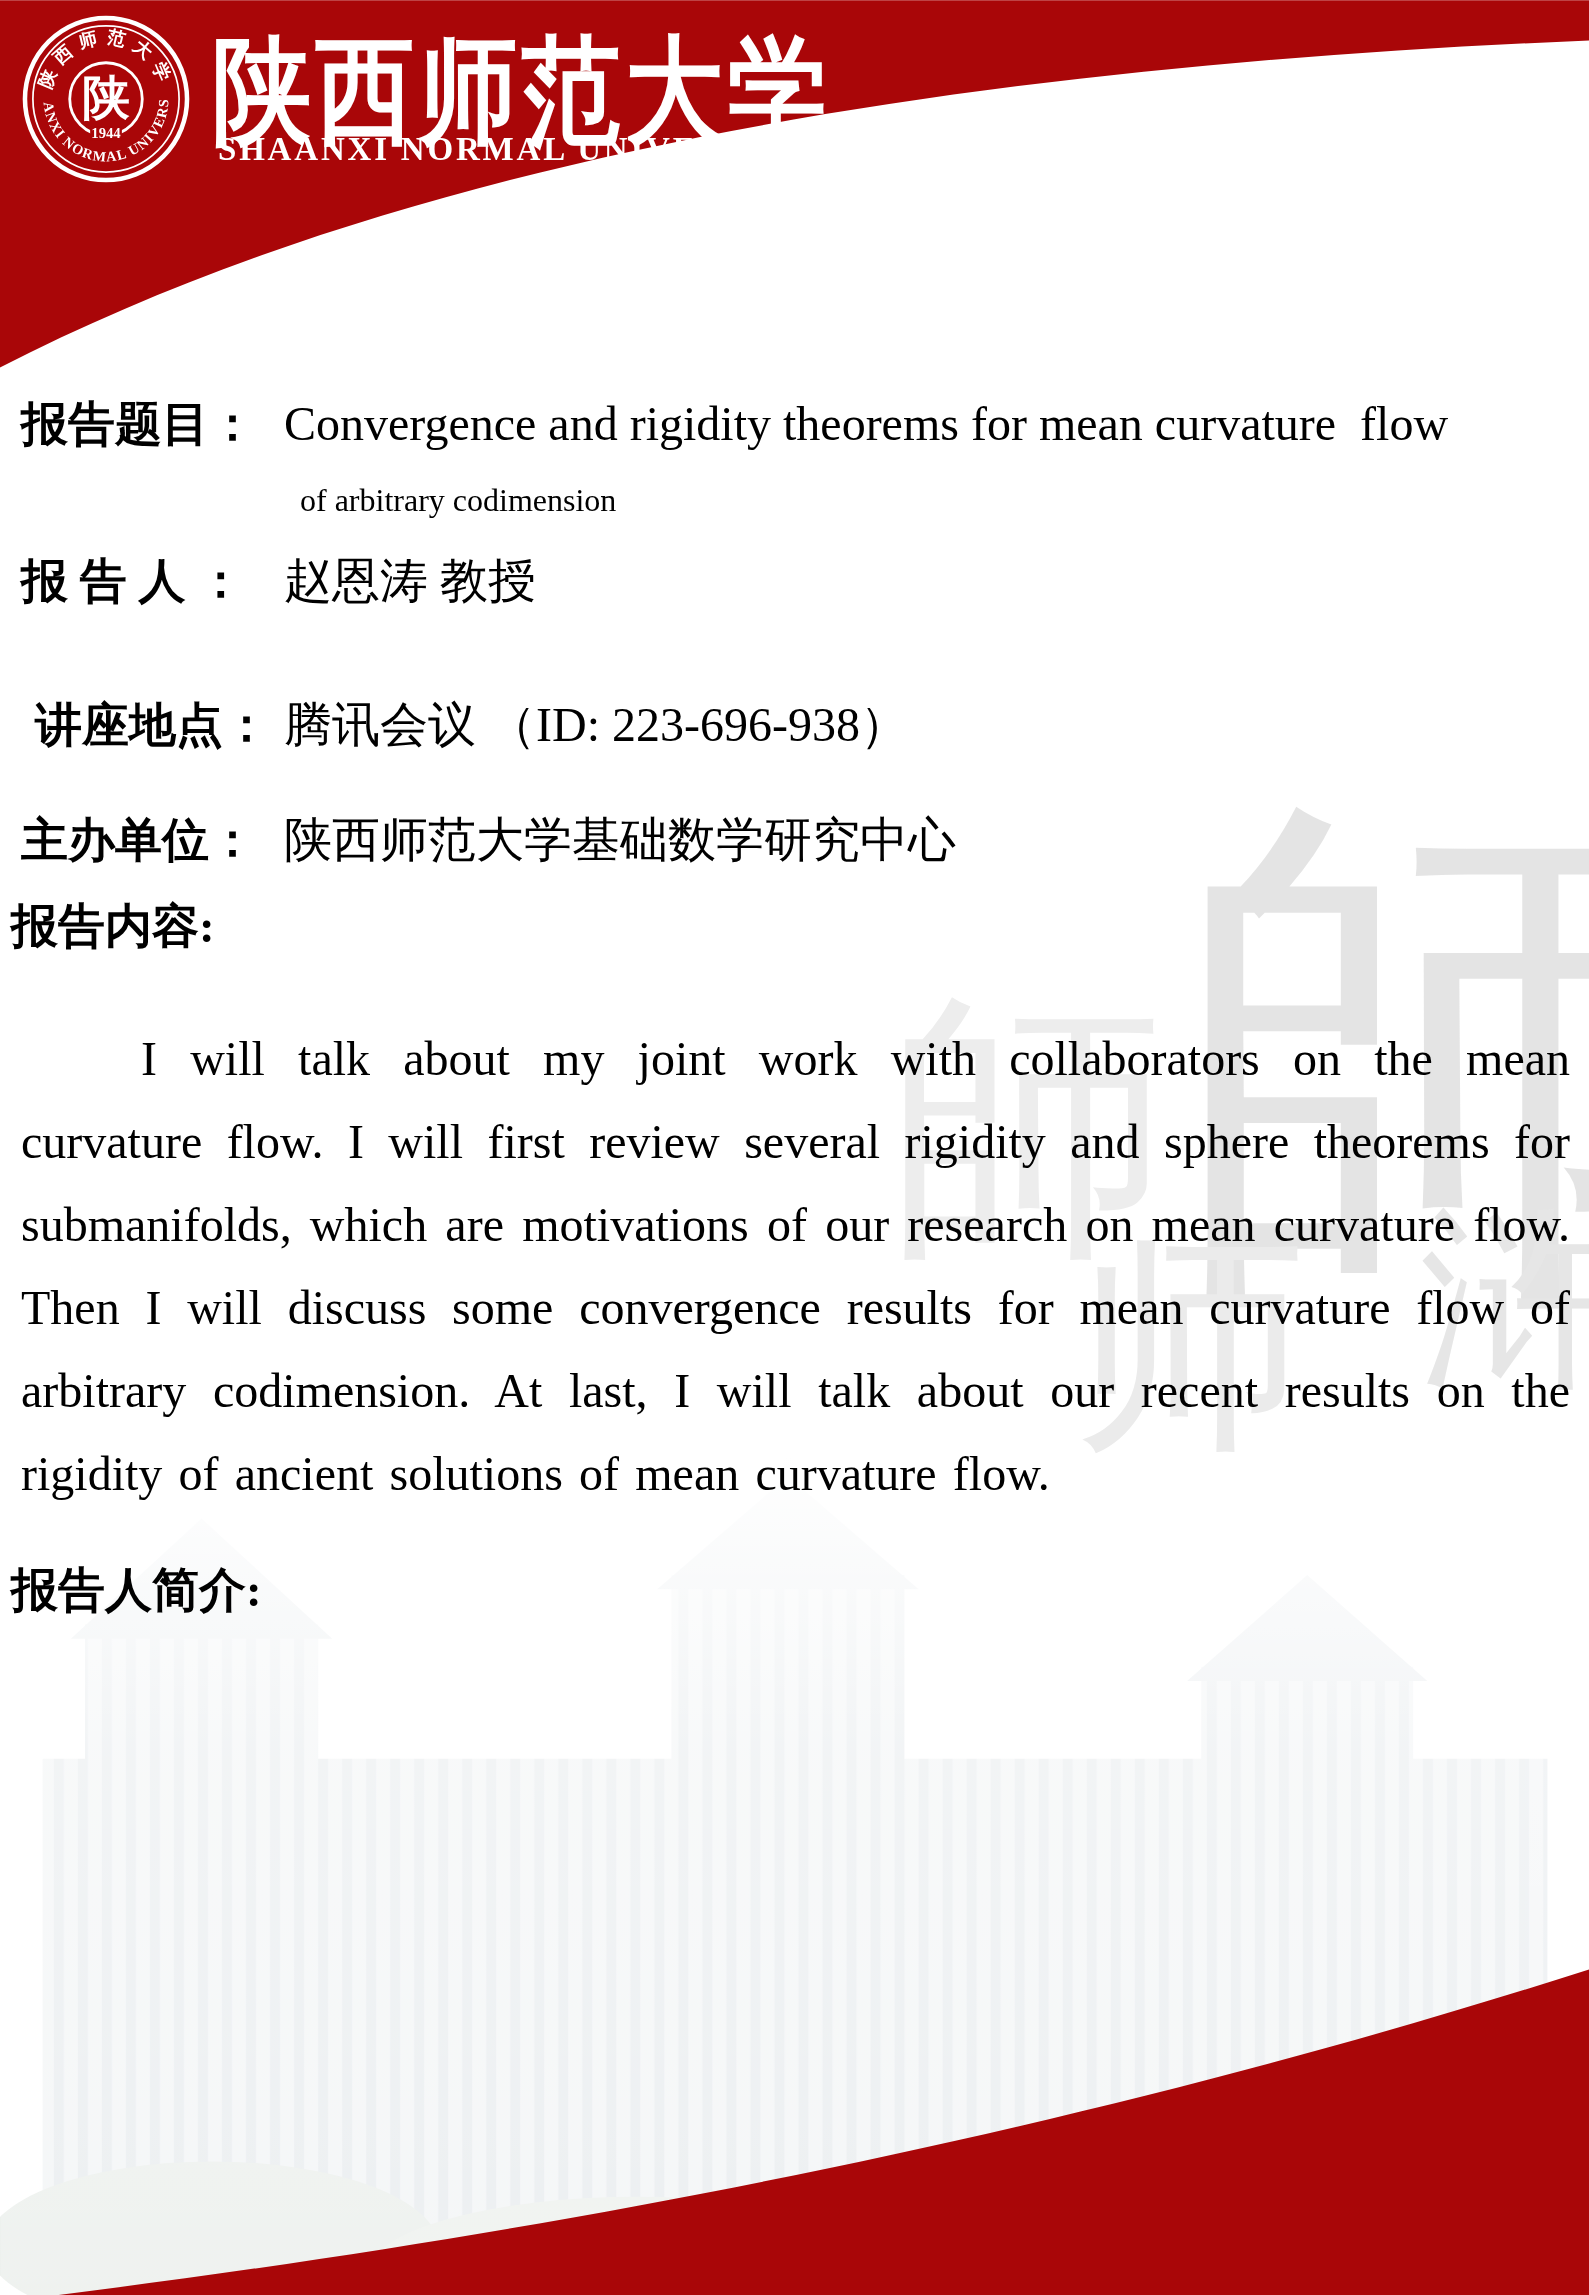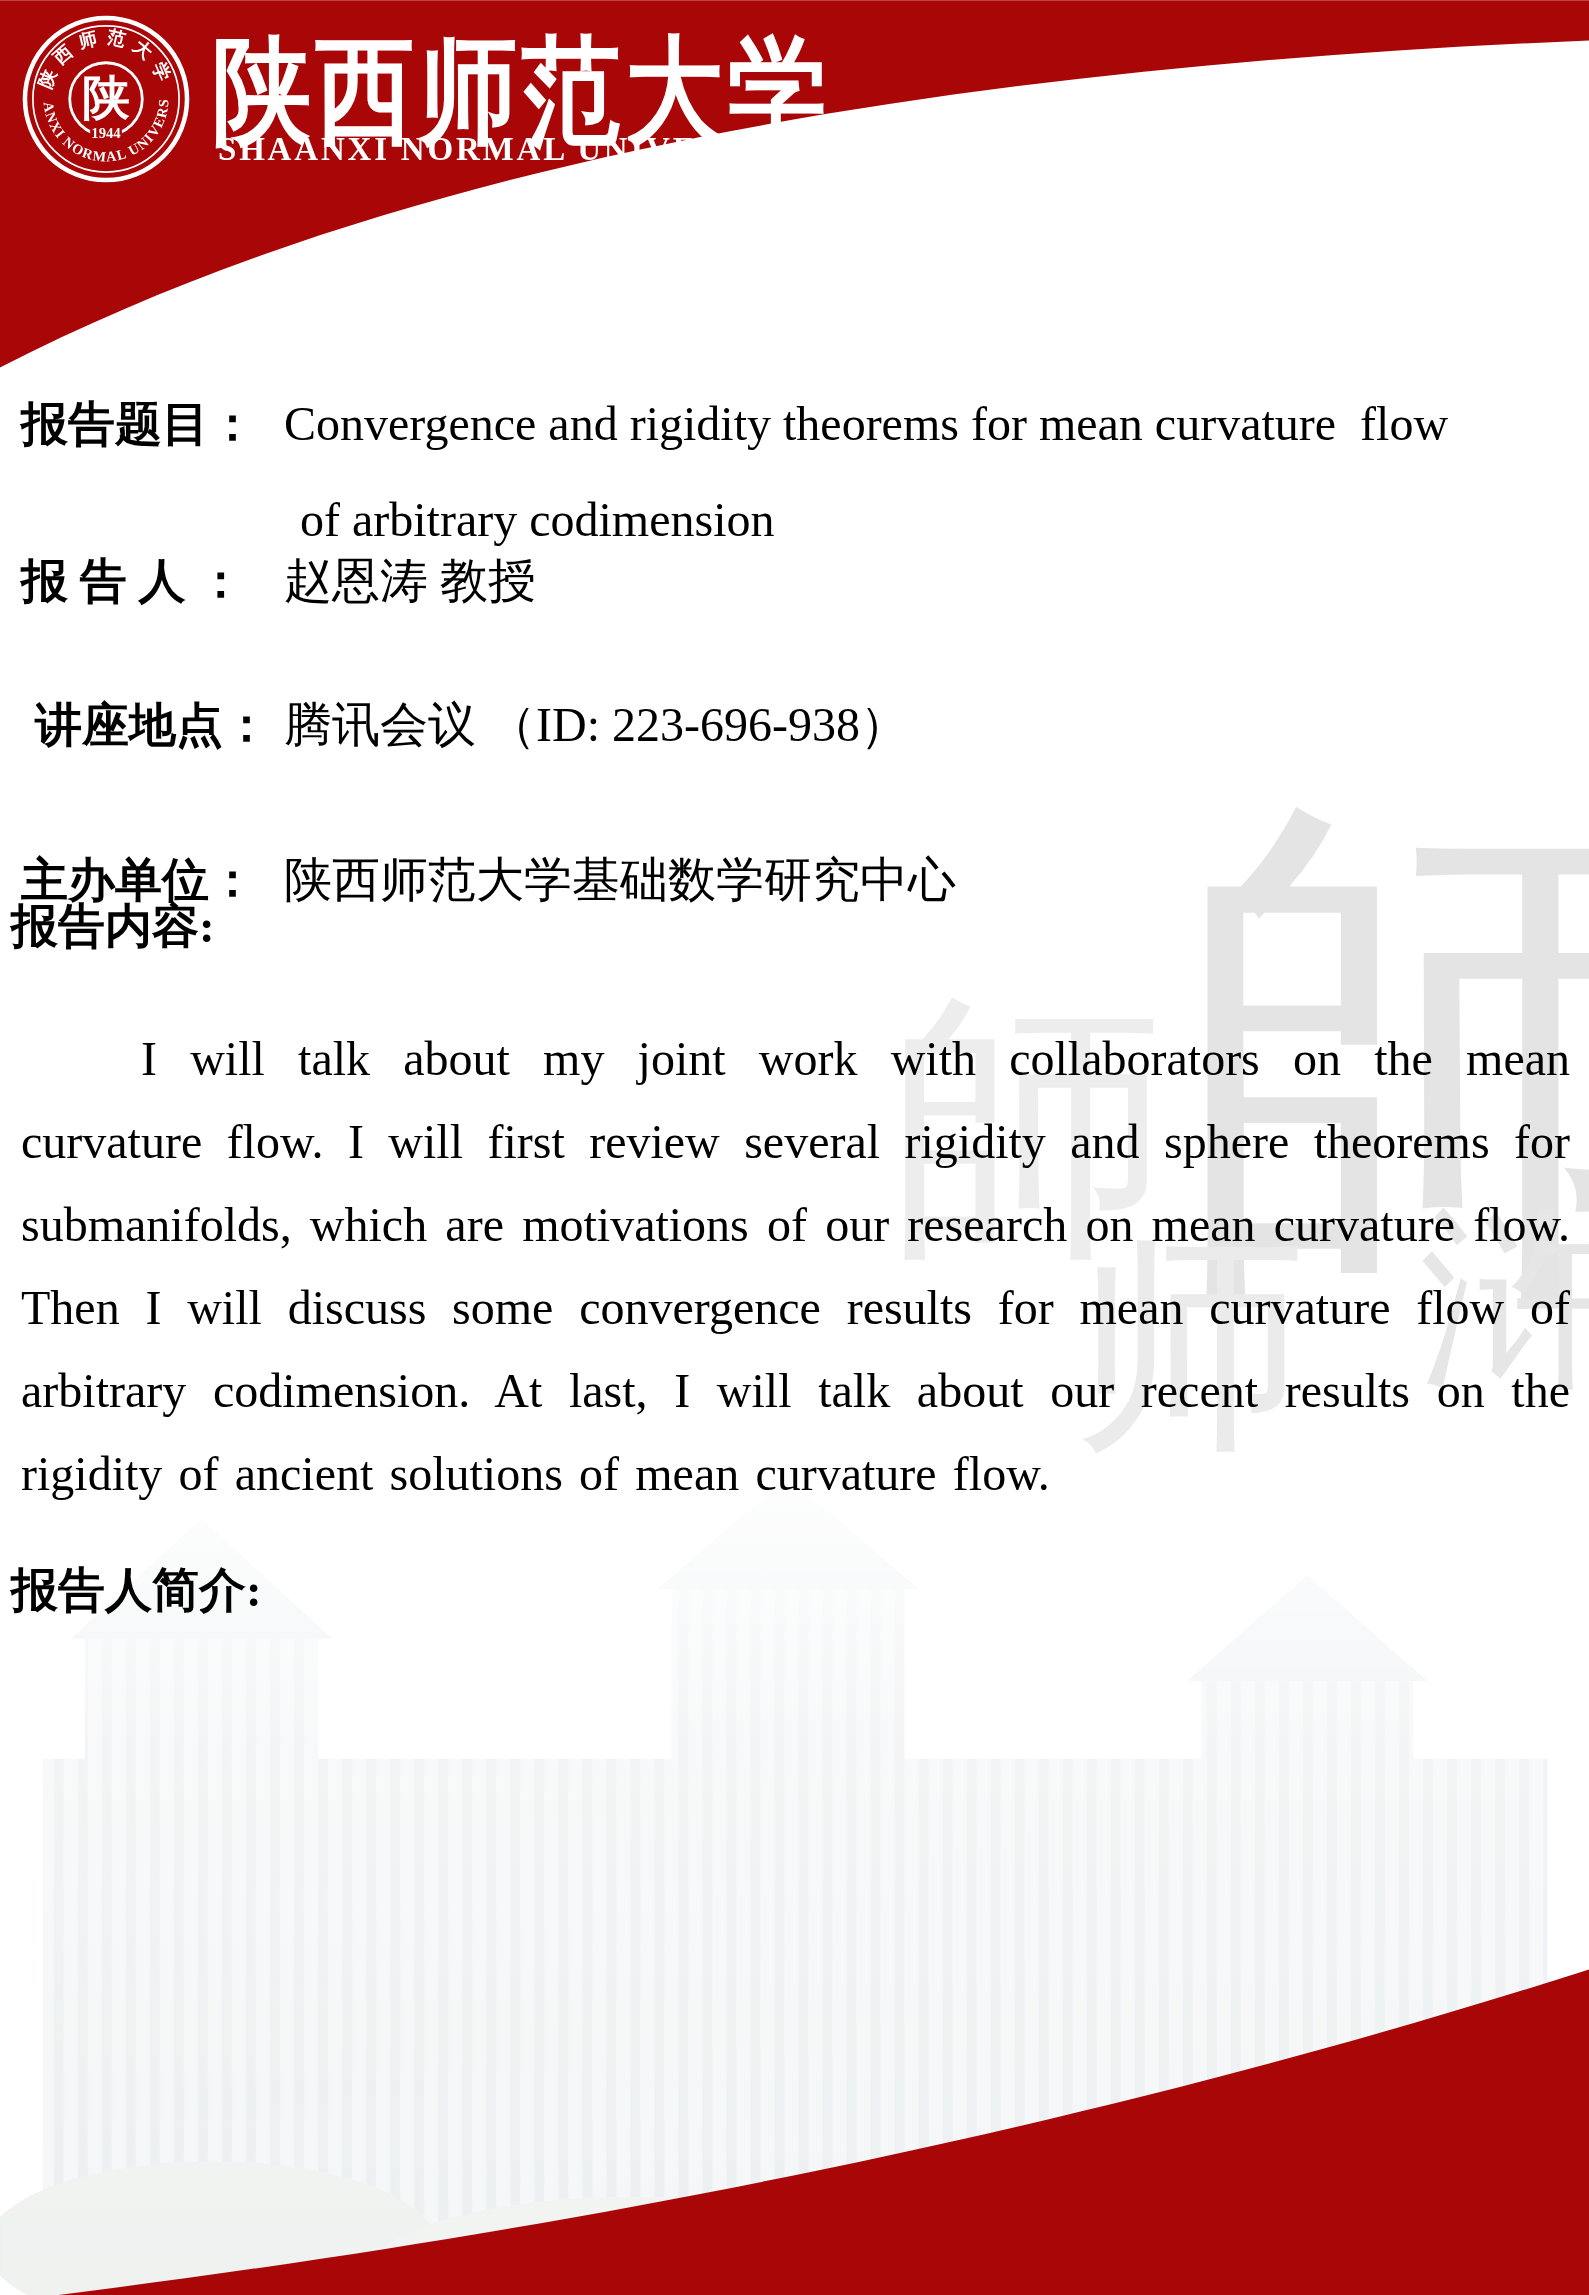--- a/index.html
+++ b/index.html
@@ -42,25 +42,25 @@
   .content{position:absolute;left:0;top:0;width:1590px;height:2295px;z-index:2;}
   .field-row{position:absolute;left:21px;white-space:nowrap;font-size:47px;line-height:47px;}
   .field-label{
     display:inline-block;min-width:263px;
     font-weight:bold;
     font-family:"Liberation Serif", serif;
   }
   .field-value{font-family:"Liberation Serif", serif;font-size:48px;}
   .prewrap{white-space:pre-wrap;}
   .r1{top:400px;}
-  .r1b{top:496px;left:300px;font-size:48px;line-height:48px;position:absolute;}
+  .r1b{top:476px;left:300px;font-size:32px;line-height:48px;position:absolute;}
   .r2{top:557px;}
   .r3{top:642px;}
   .r4{top:701px;text-align:center;}
-  .r5{top:856px;}
+  .r5{top:816px;}
   .heading-row{position:absolute;left:11px;font-size:47px;line-height:47px;font-weight:bold;}
   .h-abstract{top:903px;}
   .h-bio{top:1567px;}
   .para{
     position:absolute;left:21px;width:1549px;
     text-align:justify;
     font-family:"Liberation Serif", serif;
   }
   .para-abstract{
     top:969px;

